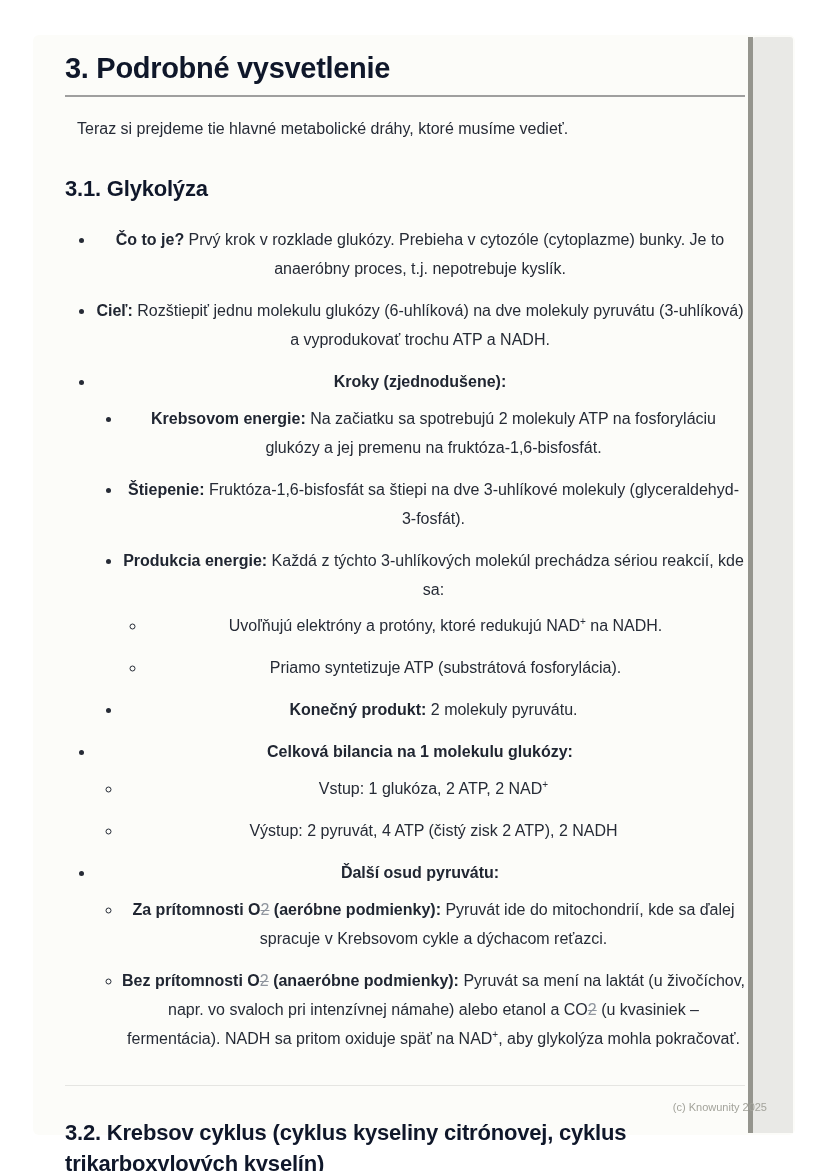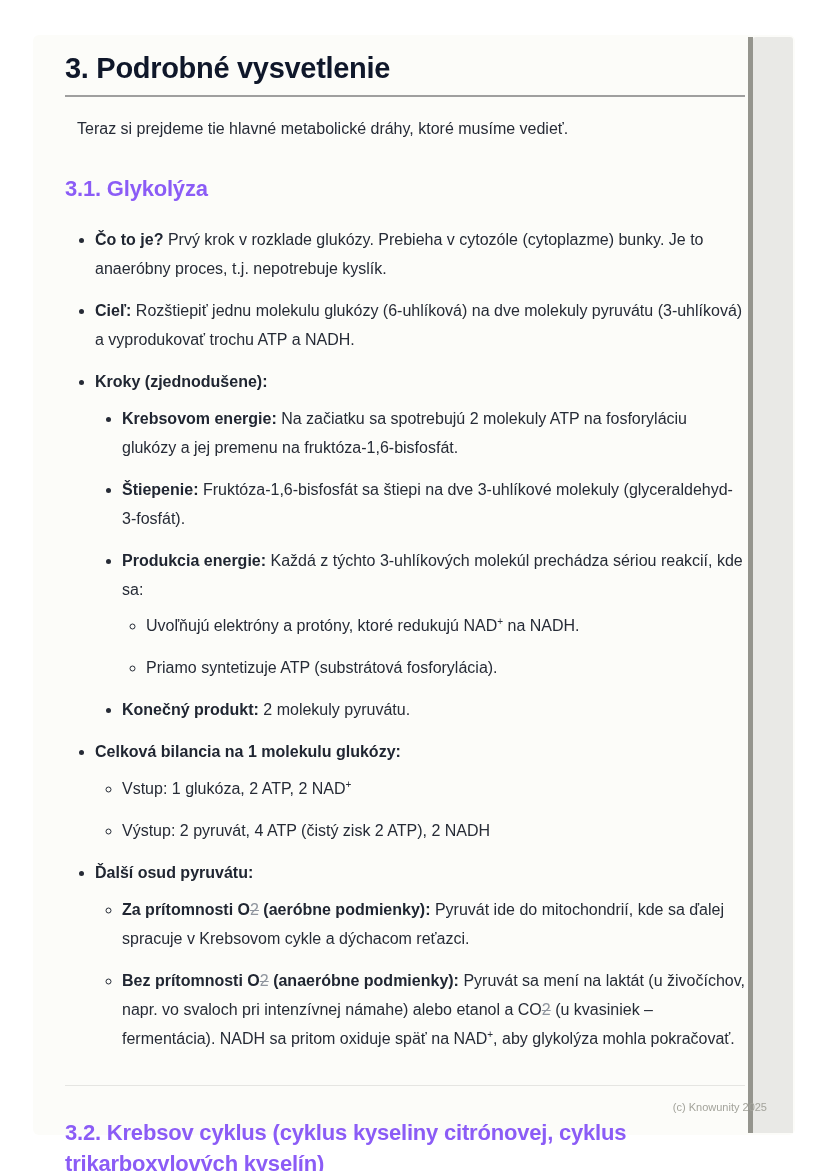--- a/index.html
+++ b/index.html
@@ -55,29 +55,30 @@
   p.intro {
     margin: 19px 0 0 12px;
     font-size: 16px;
     line-height: 26px;
   }
   h3.sub-heading {
     margin: 31px 0 0 0;
     font-size: 22px;
     line-height: 31px;
     font-weight: 700;
-    color: #8b5cf6;
+    color: #0f172a;
     letter-spacing: -0.2px;
   }
   h3.wrap-limit { max-width: 620px; }
   ul {
     margin: 21px 0 0 0;
     padding-left: 30px;
     font-size: 16px;
     line-height: 29px;
+    text-align: center;
   }
   ul.l2 { margin: 8px 0 6px 0; padding-left: 27px; }
   ul.l3 { margin: 2px 0 6px 0; padding-left: 24px; }
   ul.disc { list-style-type: disc; }
   ul.circle { list-style-type: circle; }
   li { margin: 7px 0 13px 0; }
   li::marker { color: #262b36; }
   .b { font-weight: 700; color: #202632; }
   .sub2 {
     color: #8f959e;

